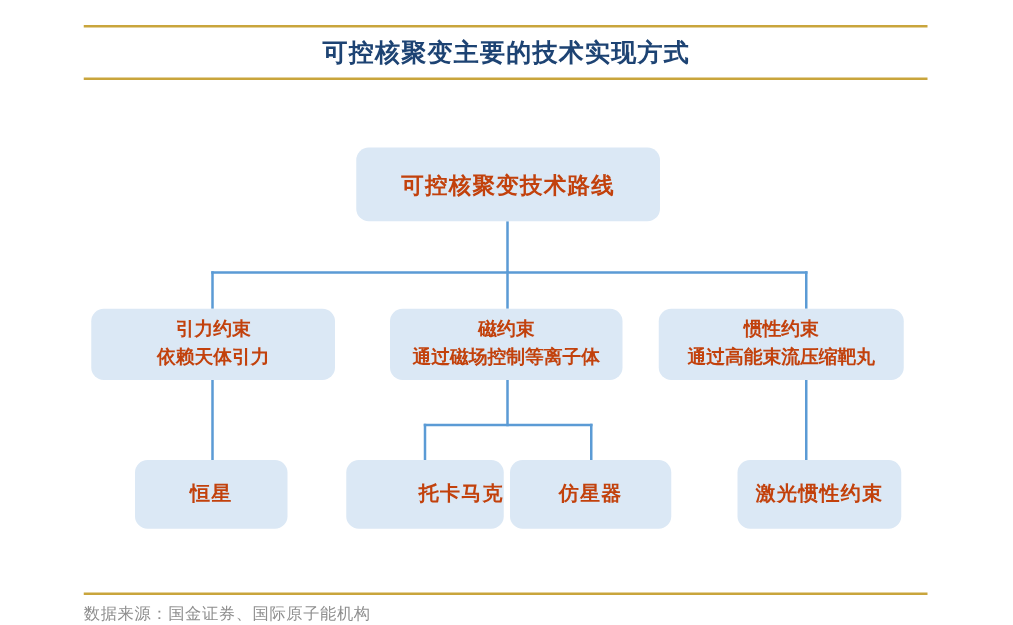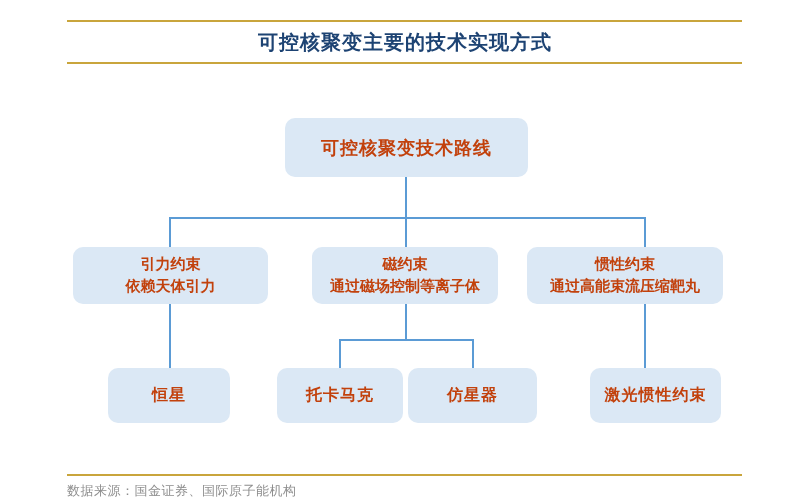--- a/index.html
+++ b/index.html
@@ -44,21 +44,21 @@
     text-align: center;
     box-sizing: border-box;
   }
   .node-root   { left: 285px; top: 118px; width: 243px; height: 59px; font-size: 18px; letter-spacing: 1px; }
   .node-branch { top: 247px; height: 57px; font-size: 15px; line-height: 1.45; }
   .node-b1 { left: 73px;  width: 195px; }
   .node-b2 { left: 312px; width: 186px; }
   .node-b3 { left: 527px; width: 196px; }
   .node-leaf { top: 368px; height: 55px; font-size: 16px; letter-spacing: 1px; }
   .node-l1 { left: 108px; width: 122px; }
-  .node-l2 { left: 277px; width: 126px; }
+  .node-l2 { left: 277px; width: 126px; align-items: flex-end; }
   .node-l3 { left: 408px; width: 129px; }
   .node-l4 { left: 590px; width: 131px; }
   .connector {
     position: absolute;
     background: #5B9BD5;
   }
   .conn-v { width: 2px; }
   .conn-h { height: 2px; }
   .c-root-down   { left: 405px; top: 177px; height: 41px; }
   .c-top-h       { left: 169px; top: 217px; width: 477px; }

